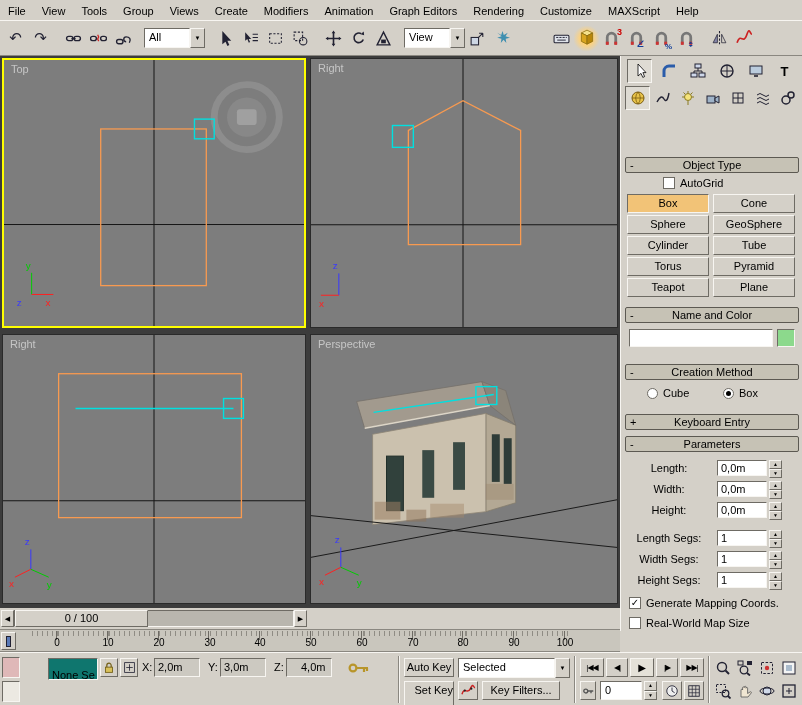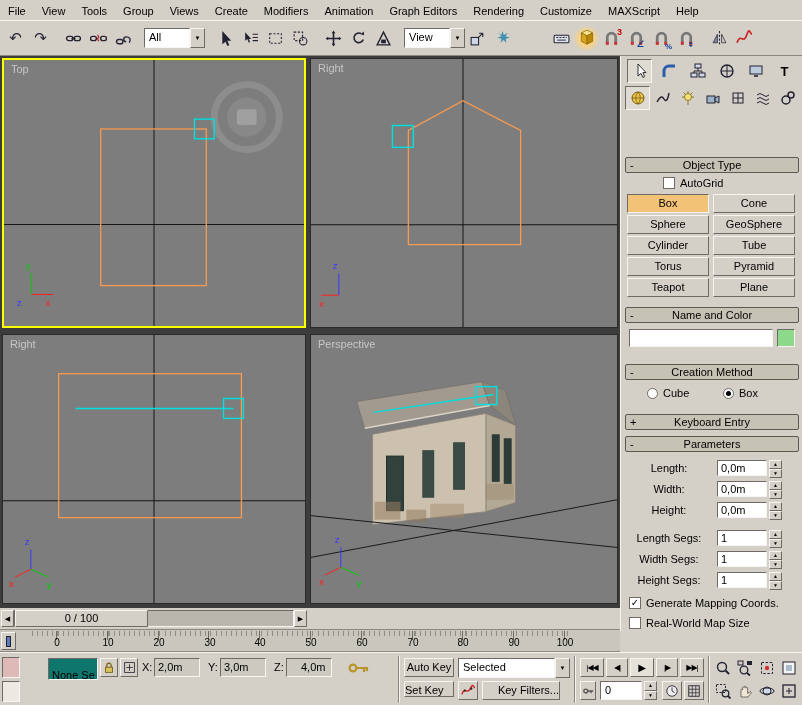--- a/index.html
+++ b/index.html
@@ -573,29 +573,29 @@
     </div>
 
 
   <div class="vsep" style="left:398px"></div>
 
   <div class="r" style="position:absolute;left:404px;top:5px;width:50px;height:19px;text-align:center;line-height:17px">Auto Key</div>
   <div class="dd" style="position:absolute;left:458px;top:5px;width:112px">
     <span class="txt" style="flex:1">Selected</span>
     <span class="arr">▼</span>
   </div>
-  <div class="r" style="position:absolute;left:404px;top:28px;width:50px;height:16px;text-align:left;line-height:17px">Set Key</div>
+  <div class="r" style="position:absolute;left:404px;top:28px;width:50px;height:25px;text-align:right;line-height:17px">Set Key</div>
   <div class="r sbtn" style="position:absolute;left:458px;top:28px;width:20px;height:19px">
       <svg width="15" height="15" viewBox="0 0 16 16">
         <path d="M1 12C4 3 7 13 10 6s3-1 5-1" fill="none" stroke="#c22" stroke-width="1.5"></path>
         <circle cx="4" cy="8" r="1.2" fill="#222"></circle>
         <circle cx="11" cy="6" r="1.2" fill="#222"></circle>
       </svg>
     </div>
-  <div class="r" style="position:absolute;left:482px;top:28px;width:78px;height:19px;text-align:right;line-height:17px">Key Filters...</div>
+  <div class="r" style="position:absolute;left:482px;top:28px;width:78px;height:19px;text-align:center;line-height:17px">Key Filters...</div>
 
   <div class="vsep" style="left:574px"></div>
 
   <div class="r sbtn play" style="position:absolute;left:580px;top:5px;width:24px;height:19px">|◀◀</div>
   <div class="r sbtn play" style="position:absolute;left:606px;top:5px;width:22px;height:19px">◀|</div>
   <div class="r sbtn" style="position:absolute;left:630px;top:5px;width:24px;height:19px;font-size:10px;background:#e4e1d8">▶</div>
   <div class="r sbtn play" style="position:absolute;left:656px;top:5px;width:22px;height:19px">|▶</div>
   <div class="r sbtn play" style="position:absolute;left:680px;top:5px;width:24px;height:19px">▶▶|</div>
 
   <div class="r sbtn" style="position:absolute;left:580px;top:28px;width:16px;height:19px">

